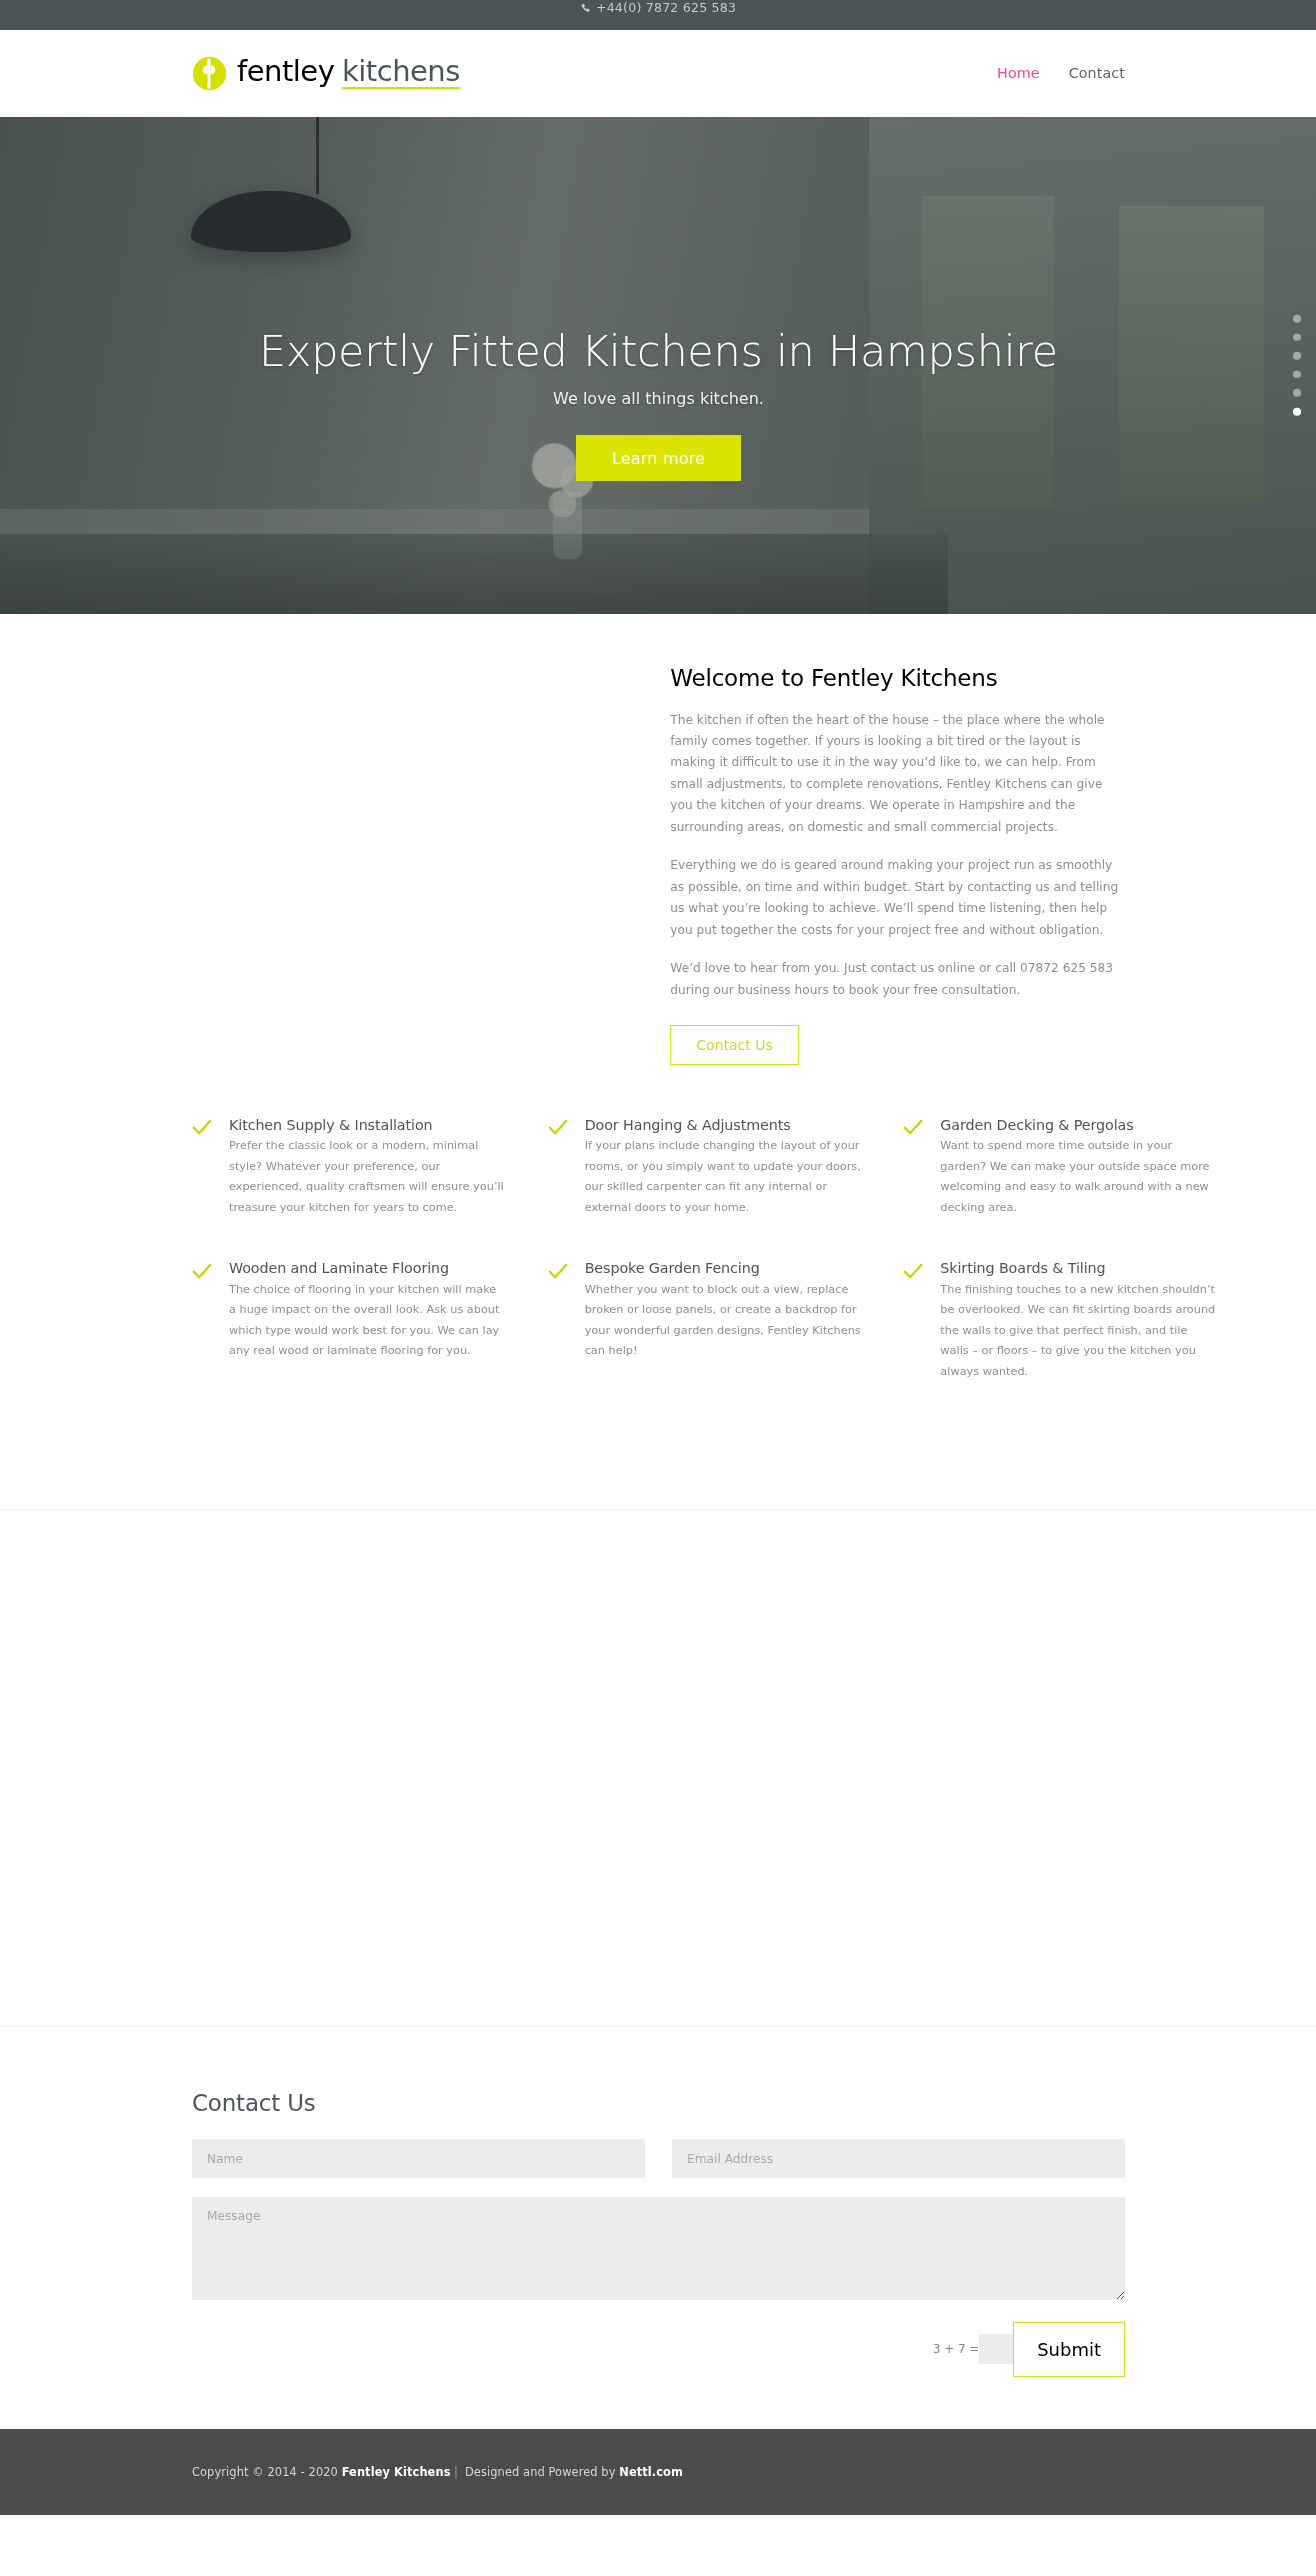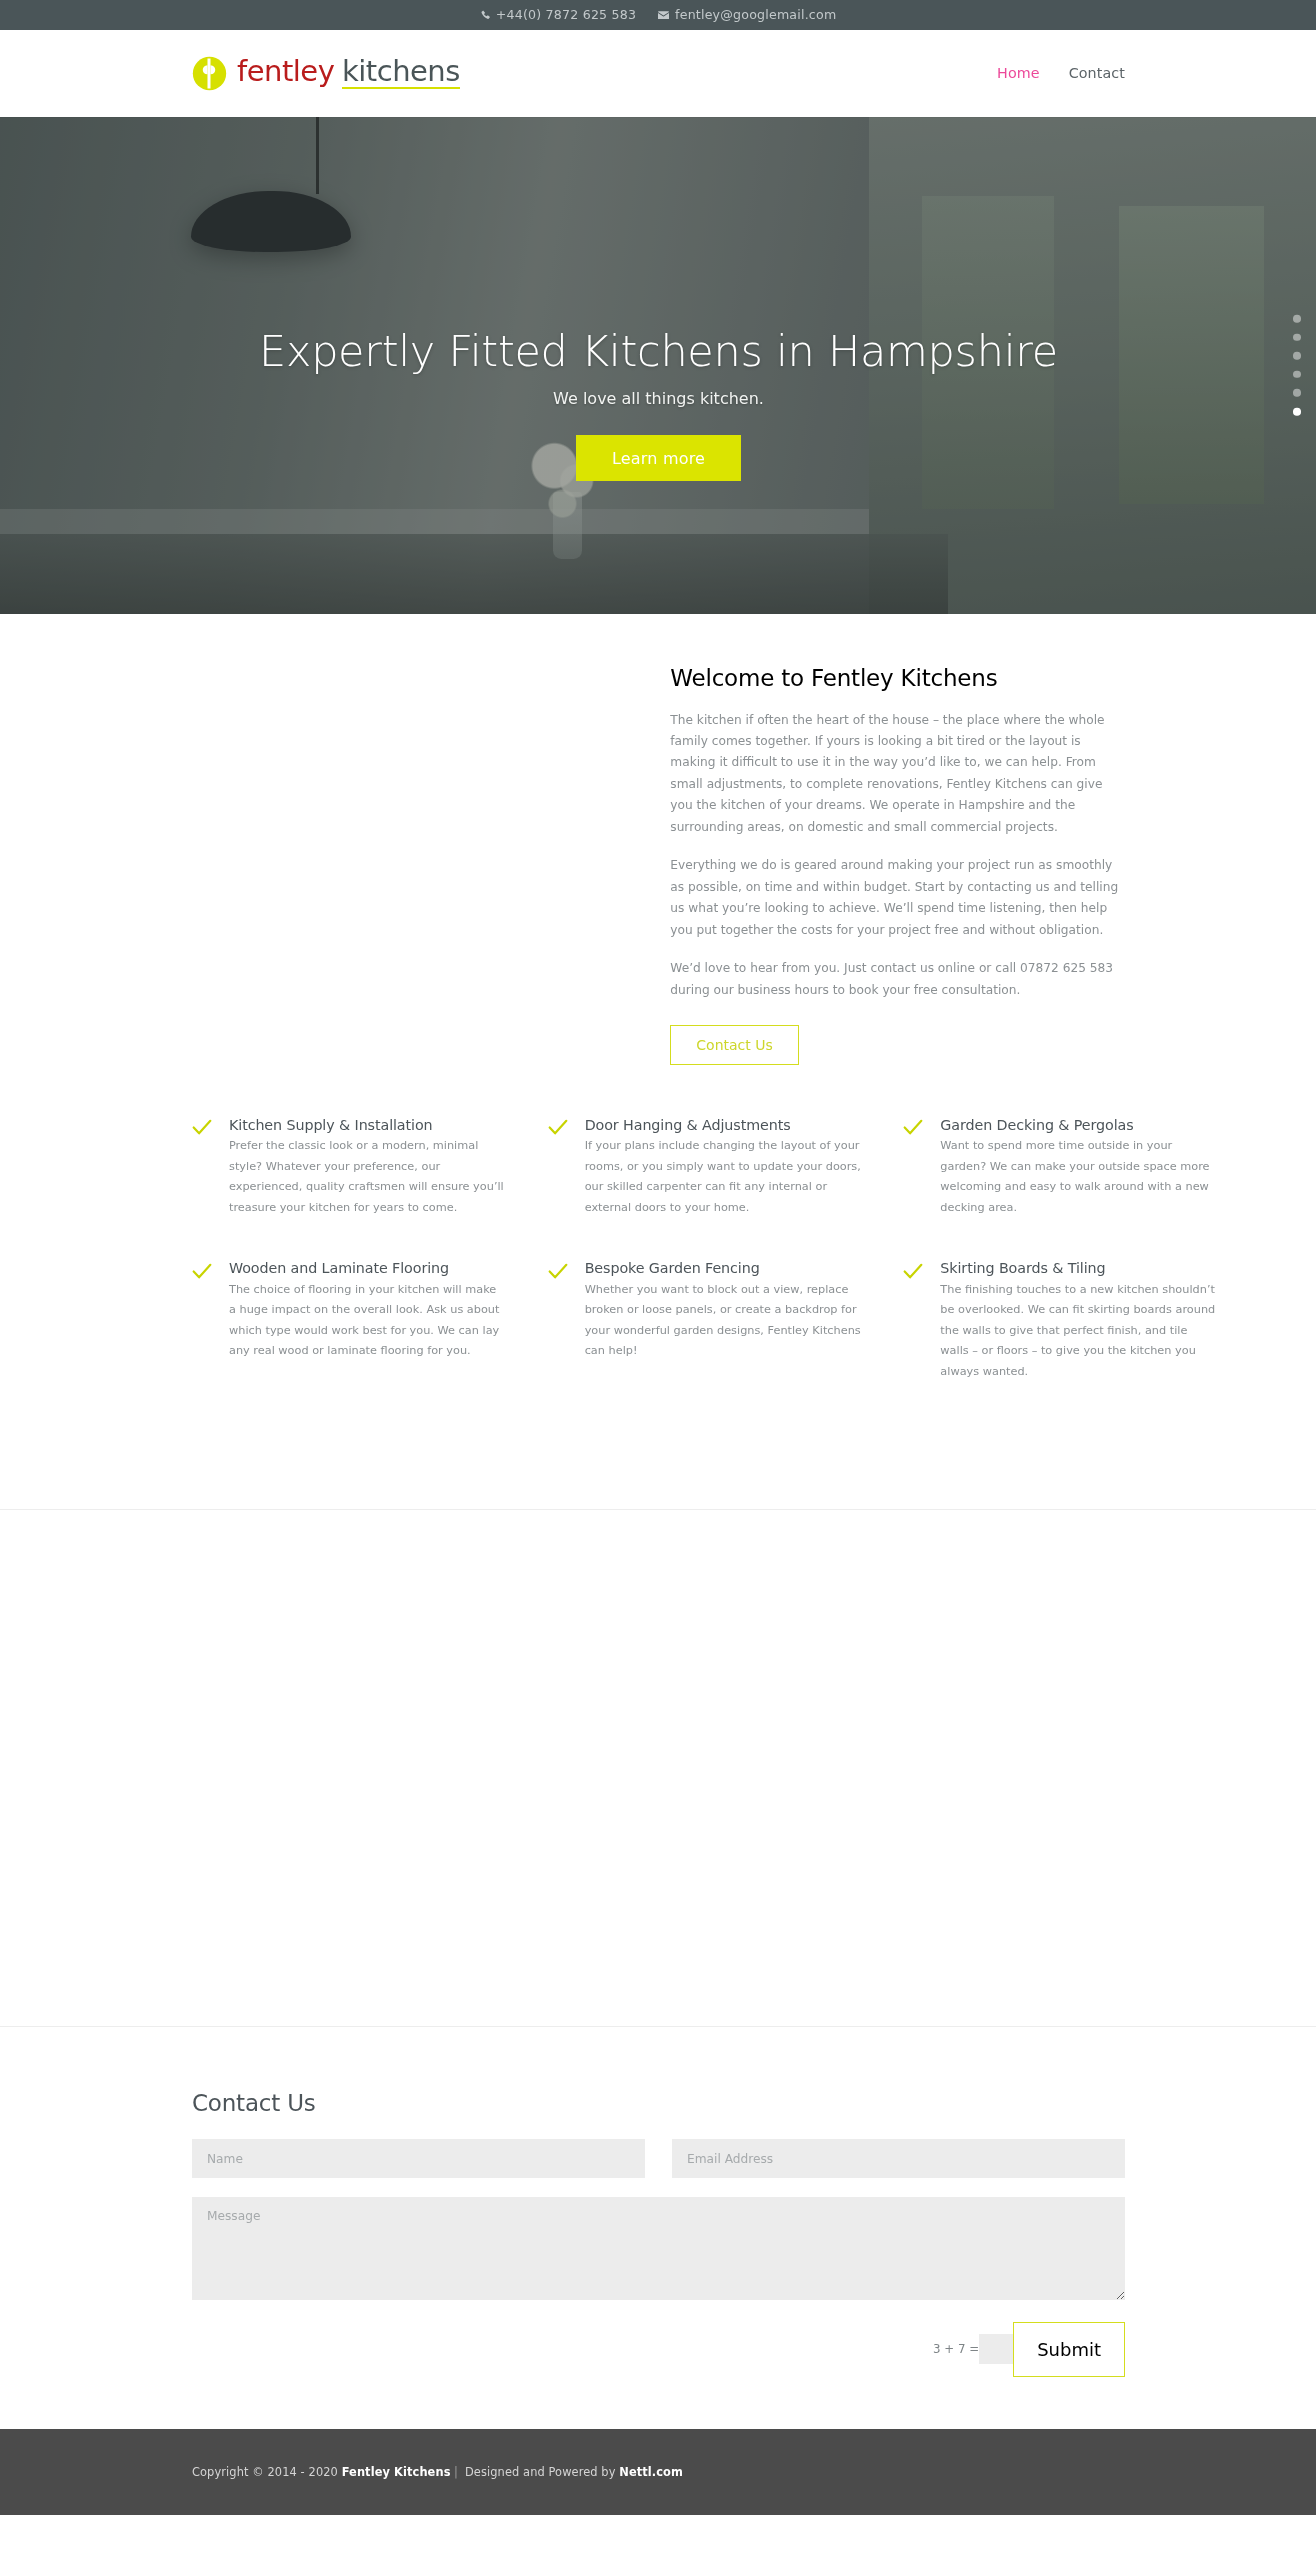--- a/index.html
+++ b/index.html
@@ -12,45 +12,45 @@
     -webkit-font-smoothing: antialiased;
   }
   body { width: 1317px; overflow-x: hidden; }
 
   
   .topbar {
     background: #4a5558;
     height: 29.5px;
     display: flex;
     align-items: center;
-    justify-content: center;
     gap: 22px;
     font-size: 12.6px;
     color: #c3c9cb;
     letter-spacing: 0.2px;
+    flex-direction: column;
   }
   .topbar a { color: #c3c9cb; text-decoration: none; display: inline-flex; align-items: center; gap: 5.9px; }
   .topbar svg { display: block; }
 
   
   .header {
     height: 87px;
     background: #fff;
     display: flex;
     align-items: center;
     padding: 0 192px;
     box-shadow: 0 0.8px 0 rgba(0,0,0,.04);
     position: relative;
     z-index: 5;
   }
   .logo { display: flex; align-items: center; gap: 10px; text-decoration: none; }
   .logo-mark { width: 35px; height: 35px; flex: 0 0 35px; }
   .logo-text { display: flex; align-items: baseline; gap: 7.6px; }
   .logo-fentley {
-    font-size: 29px; color: #b91c1c; font-weight: 400;
+    font-size: 29px; color: #000000; font-weight: 400;
     letter-spacing: -0.5px; line-height: 1;
     font-family: "DejaVu Sans", "Liberation Sans", sans-serif;
   }
   .logo-kitchens {
     font-size: 29px; color: #4a5558; font-weight: 400;
     letter-spacing: -0.5px; line-height: 1;
     border-bottom: 2.5px solid #d6e000;
     padding-bottom: 1.7px;
   }
   .nav { margin-left: auto; display: flex; align-items: center; gap: 29px; }

